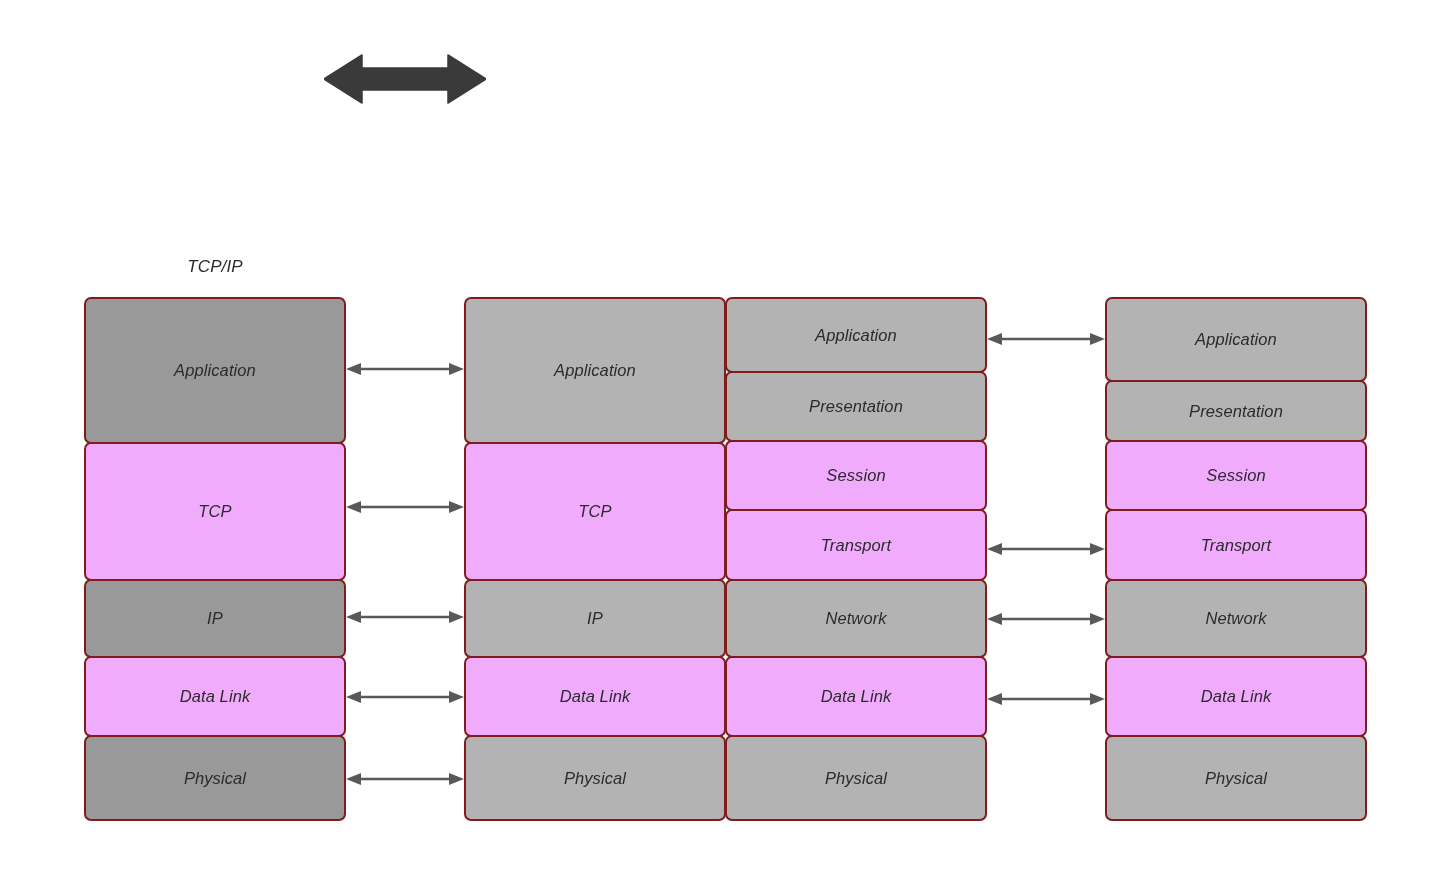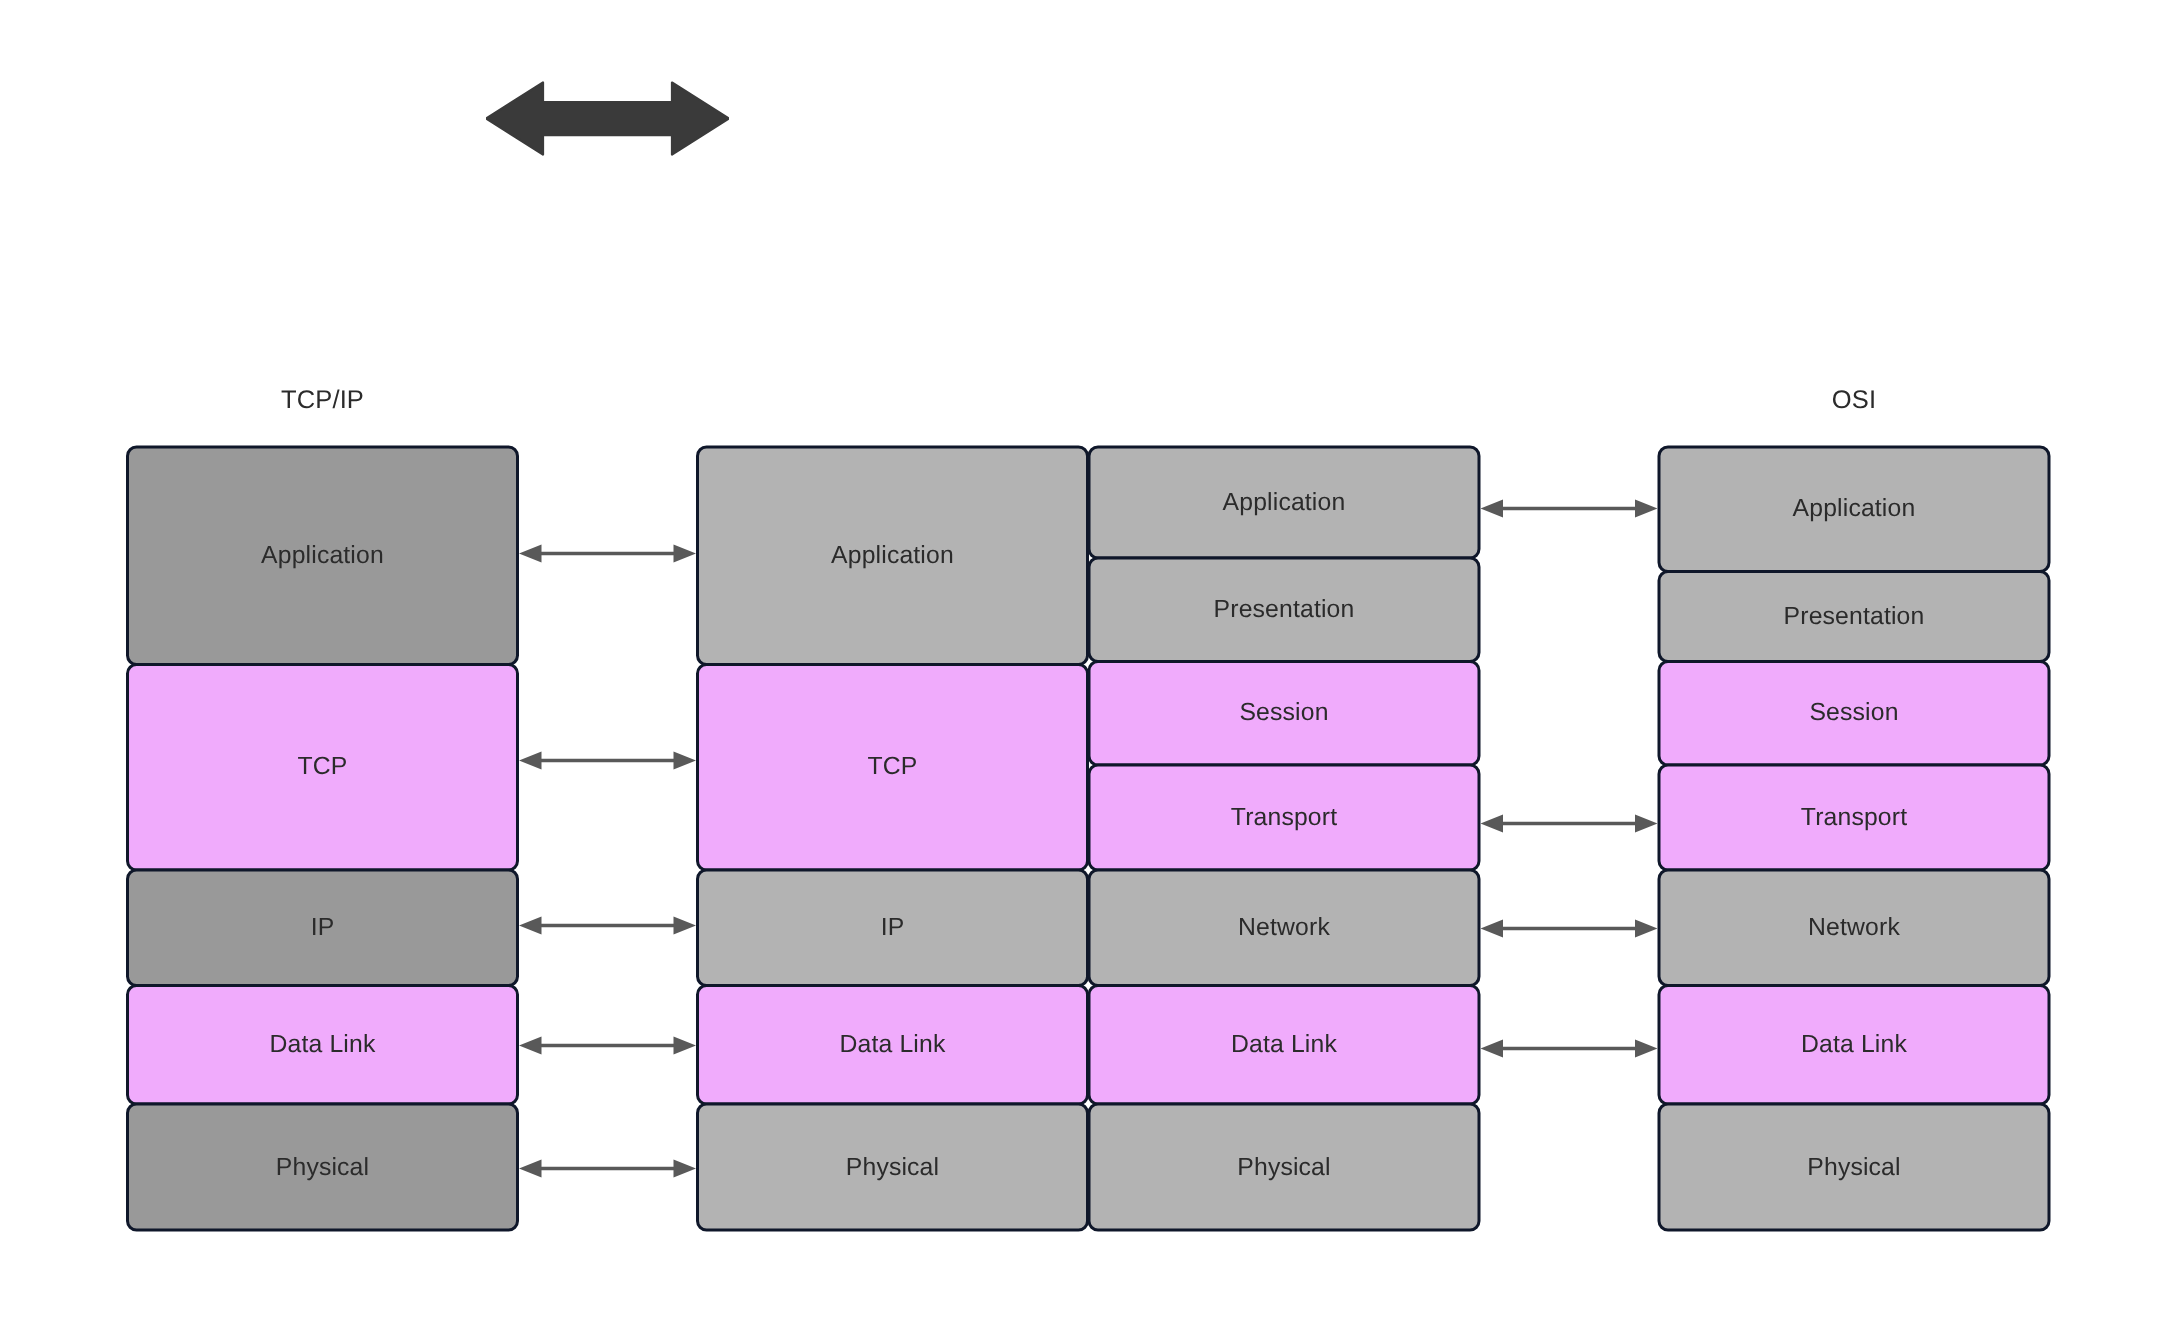--- a/index.html
+++ b/index.html
@@ -10,20 +10,21 @@
     width: 1452px;
     height: 880px;
     background: #ffffff;
     font-family: "Liberation Sans", sans-serif;
     overflow: hidden;
   }
   #canvas {
     position: relative;
     width: 1452px;
     height: 660px;
+    font-style: italic;
   }
 
   
   .big-arrow {
     position: absolute;
     left: 324px;
     top: 53px;
     width: 162px;
     height: 52px;
   }
@@ -43,21 +44,21 @@
     position: absolute;
   }
   .substack {
     position: absolute;
     top: 0;
   }
 
   .layer {
     position: absolute;
     box-sizing: border-box;
-    border: 2px solid #0f172a;
+    border: 2px solid #7f1d1d;
     border-radius: 7px;
     display: flex;
     align-items: center;
     justify-content: center;
     font-size: 16.5px;
     color: #2b2b2b;
     white-space: nowrap;
     letter-spacing: 0.1px;
   }
   .layer.fill-dark  { background: #999999; }
@@ -75,21 +76,20 @@
 
 <div id="canvas">
 
   <svg class="big-arrow" viewBox="0 0 162 52" xmlns="http://www.w3.org/2000/svg">
     <polygon points="0,26 38,2 38,15 124,15 124,2 162,26 124,50 124,37 38,37 38,50" fill="#3a3a3a" stroke="#3a3a3a" stroke-width="1.5" stroke-linejoin="round"></polygon>
   </svg>
 
   <div class="col-header" style="left:84px; top:257px; width:262px;">TCP/IP</div>
 
 
-  <div class="col-header" style="left:1105px; top:257px; width:262px;">OSI</div>
 
   <div class="stack" style="left:84px; top:297px; width:262px; height:524px;">
     <div class="layer fill-dark" style="left:0; top:0px;   width:262px; height:147px;">Application</div>
     <div class="layer fill-white" style="left:0; top:145px; width:262px; height:139px;">TCP</div>
     <div class="layer fill-dark" style="left:0; top:282px; width:262px; height:79px;">IP</div>
     <div class="layer fill-white" style="left:0; top:359px; width:262px; height:81px;">Data Link</div>
     <div class="layer fill-dark" style="left:0; top:438px; width:262px; height:86px;">Physical</div>
   </div>
 
   <div class="stack" style="left:464px; top:297px; width:523px; height:524px;">

